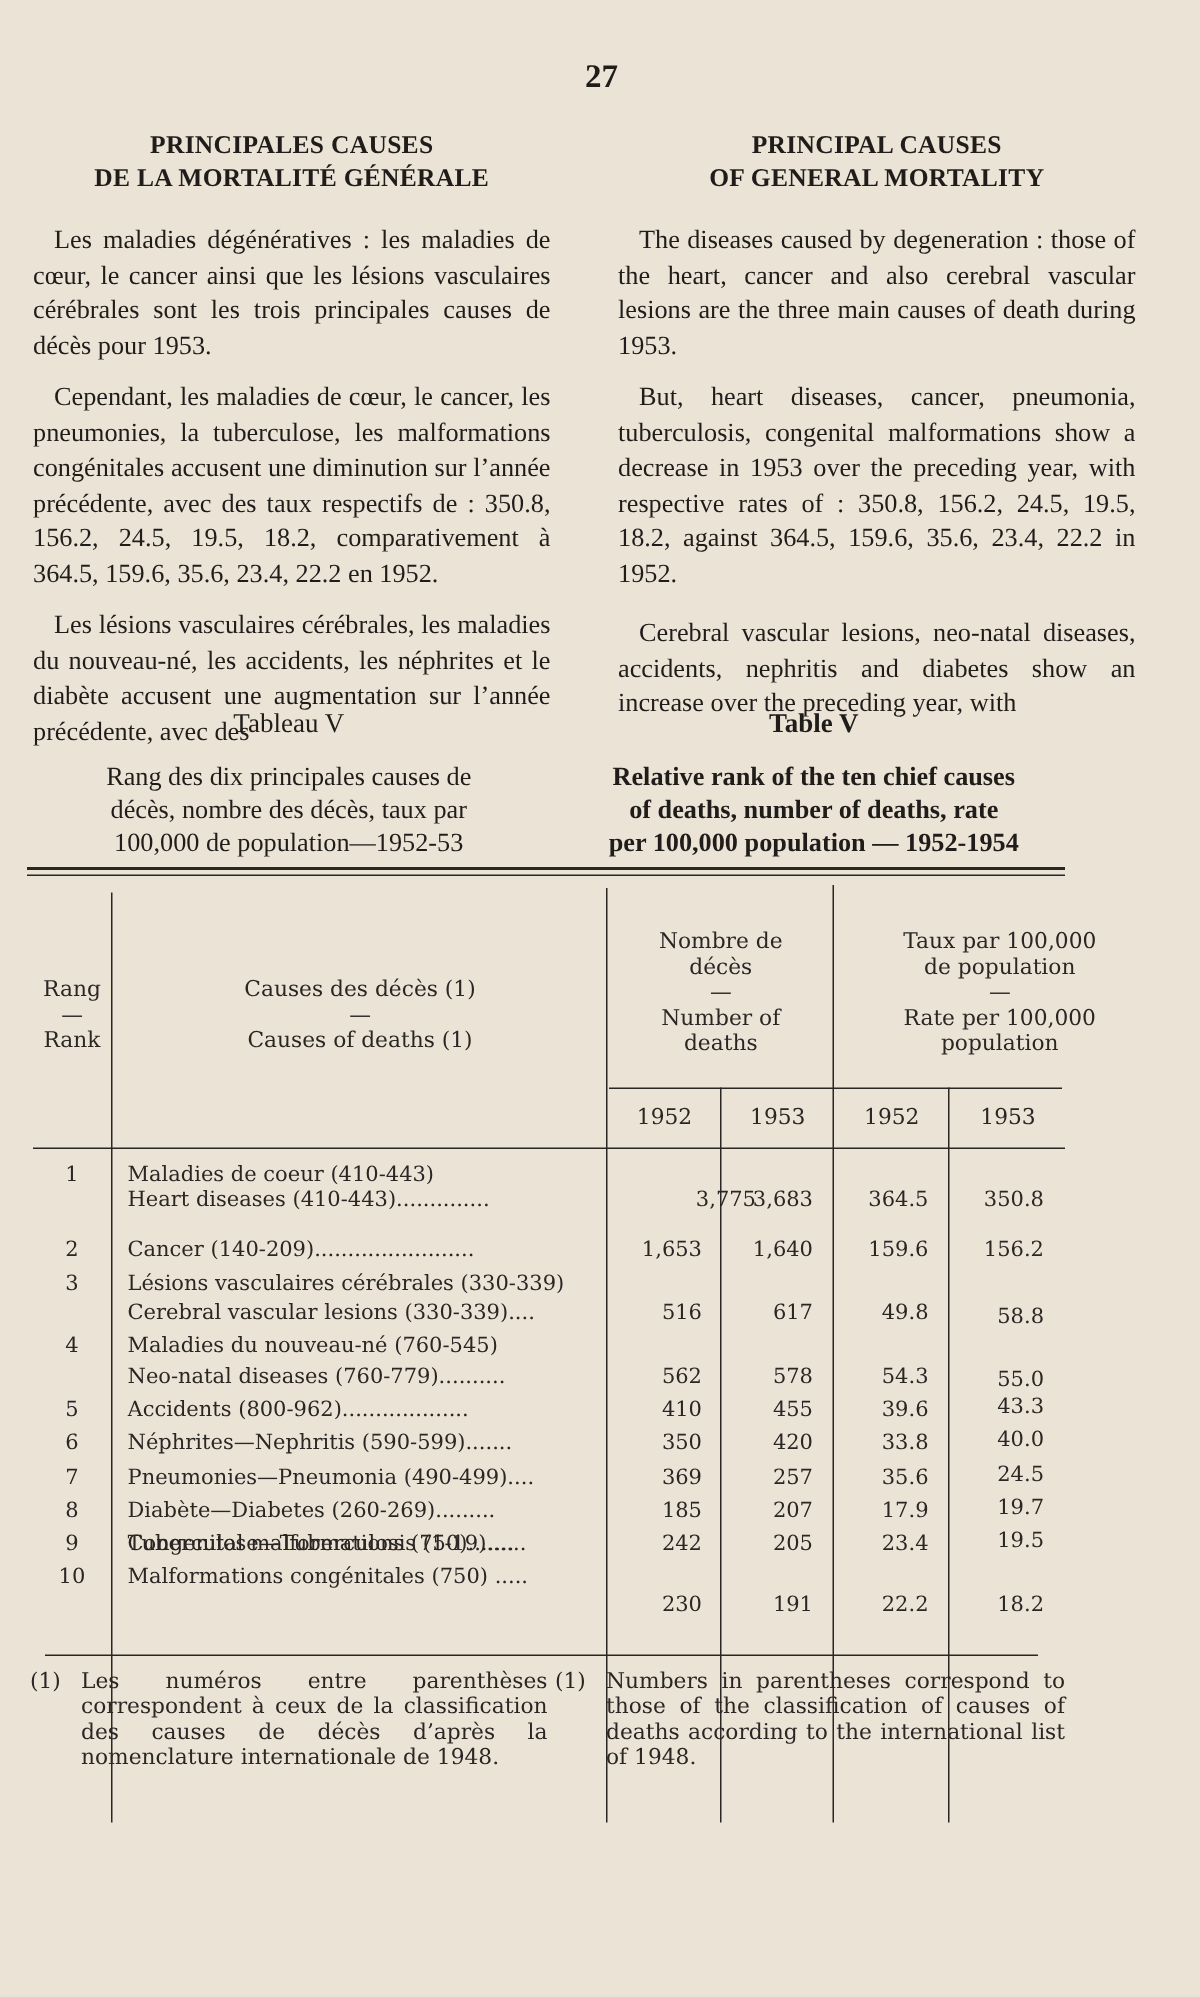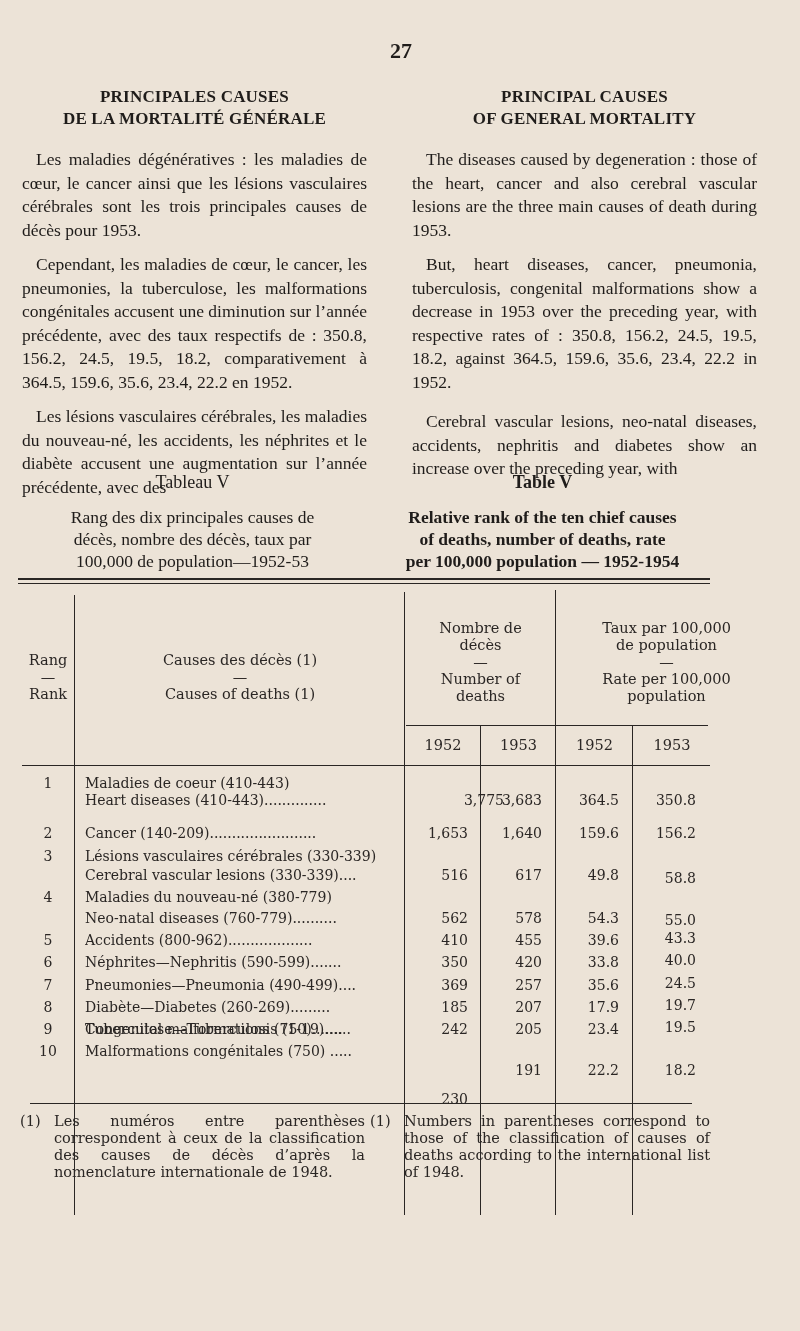--- a/index.html
+++ b/index.html
@@ -161,21 +161,21 @@
 
   <div class="cell rank" style="top:848px;">3</div>
   <div class="cell cause" style="top:848px;">Lésions vasculaires cérébrales (330-339)</div>
   <div class="cell cause" style="top:867px;">Cerebral vascular lesions (330-339)....</div>
   <div class="cell num-cell" style="left:406px; width:62px; top:867px;">516</div>
   <div class="cell num-cell" style="left:482px; width:60px; top:867px;">617</div>
   <div class="cell num-cell" style="left:557px; width:62px; top:867px;">49.8</div>
   <div class="cell num-cell" style="left:634px; width:62px; top:870px;">58.8</div>
 
   <div class="cell rank" style="top:889px;">4</div>
-  <div class="cell cause" style="top:889px;">Maladies du nouveau-né (380-779)</div>
+  <div class="cell cause" style="top:889px;">Maladies du nouveau-né (760-545)</div>
   <div class="cell cause" style="top:910px;">Neo-natal diseases (760-779)..........</div>
   <div class="cell num-cell" style="left:406px; width:62px; top:910px;">562</div>
   <div class="cell num-cell" style="left:482px; width:60px; top:910px;">578</div>
   <div class="cell num-cell" style="left:557px; width:62px; top:910px;">54.3</div>
   <div class="cell num-cell" style="left:634px; width:62px; top:912px;">55.0</div>
 
   <div class="cell rank" style="top:932px;">5</div>
   <div class="cell cause" style="top:932px;">Accidents (800-962)...................</div>
   <div class="cell num-cell" style="left:406px; width:62px; top:932px;">410</div>
   <div class="cell num-cell" style="left:482px; width:60px; top:932px;">455</div>
@@ -206,21 +206,21 @@
   <div class="cell rank" style="top:1021px;">9</div>
   <div class="cell cause" style="top:1021px;">Tuberculose—Tuberculosis (1-19)......</div>
   <div class="cell num-cell" style="left:406px; width:62px; top:1021px;">242</div>
   <div class="cell num-cell" style="left:482px; width:60px; top:1021px;">205</div>
   <div class="cell num-cell" style="left:557px; width:62px; top:1021px;">23.4</div>
   <div class="cell num-cell" style="left:634px; width:62px; top:1019px;">19.5</div>
 
   <div class="cell rank" style="top:1043px;">10</div>
   <div class="cell cause" style="top:1043px;">Malformations congénitales (750) .....</div>
   <div class="cell cause" style="top:1021px;">Congenital malformations (750).......</div>
-  <div class="cell num-cell" style="left:406px; width:62px; top:1062px;margin-top:29px;">230</div>
+  <div class="cell num-cell" style="left:406px; width:62px; top:1062px;">230</div>
   <div class="cell num-cell" style="left:482px; width:60px; top:1062px;">191</div>
   <div class="cell num-cell" style="left:557px; width:62px; top:1062px;">22.2</div>
   <div class="cell num-cell" style="left:634px; width:62px; top:1062px;">18.2</div>
 </div>
 
 <div class="rule-bottom" style="top:1103px;"></div>
 
 <div class="footnote" style="left:20px; width:345px; top:1113px;">
   <span class="mark">(1)</span>
   <div class="txt">Les numéros entre parenthèses correspondent à ceux de la classification des causes de décès d’après la nomenclature internationale de 1948.</div>

